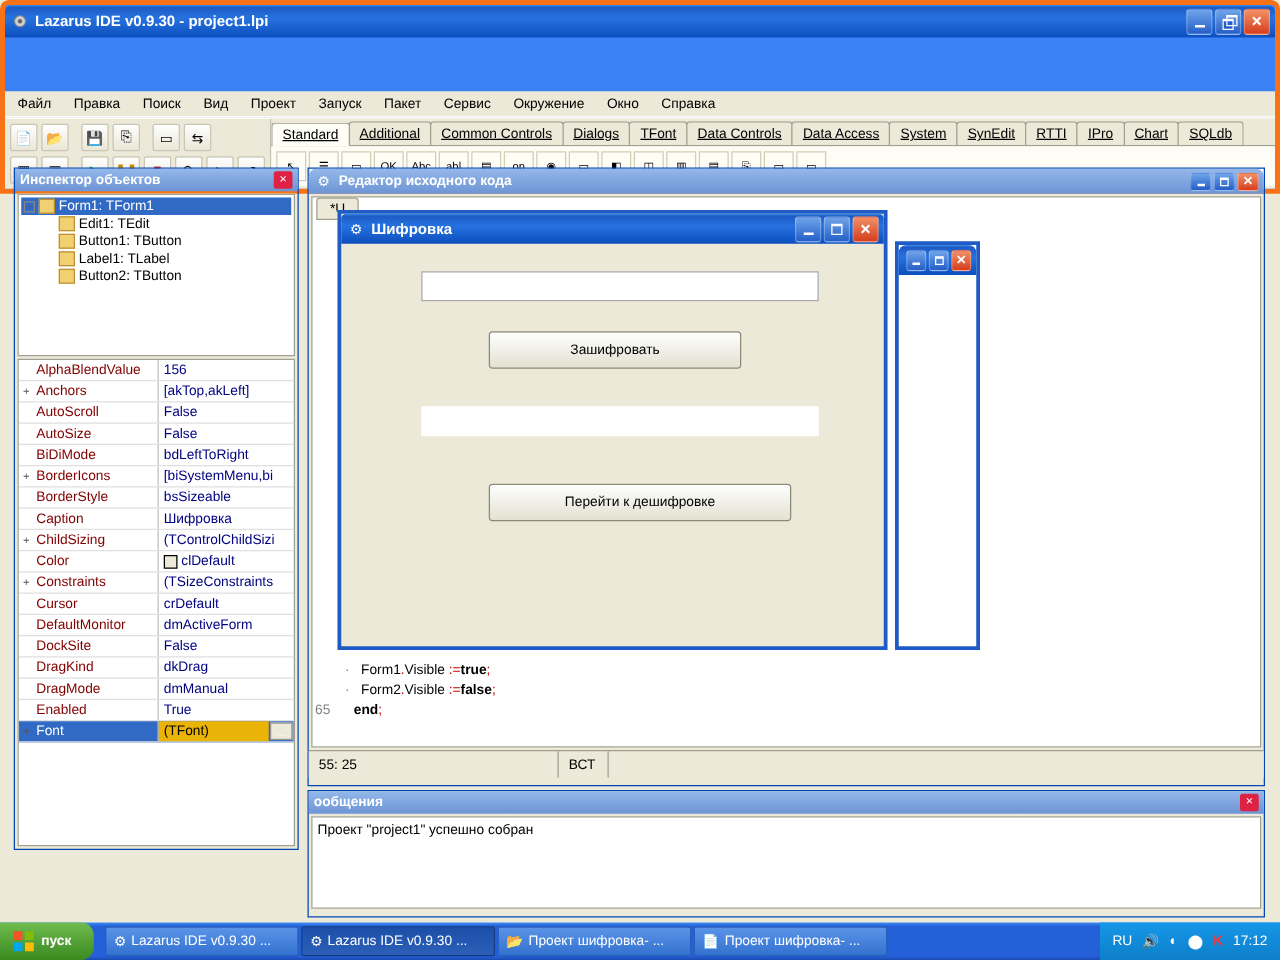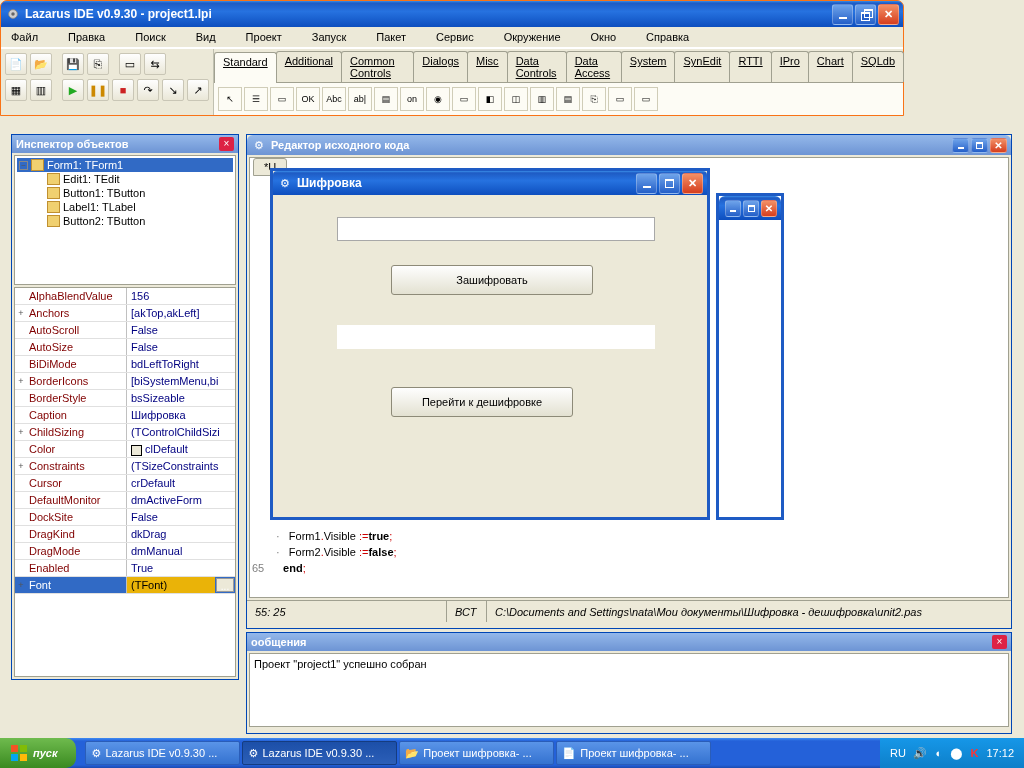--- a/index.html
+++ b/index.html
@@ -15,22 +15,22 @@
 .winbtn.close { background: linear-gradient(to bottom,#f29066,#d63e1e); }
 .minimize-glyph { width:8px; height:2px; background:#fff; margin-top:8px;}
 .maximize-glyph { width:9px; height:9px; border:1px solid #fff; border-top-width:2px;}
 .restore-glyph { position:relative; width:10px; height:10px;}
 .restore-glyph::before,.restore-glyph::after{content:"";position:absolute;border:1px solid #fff;border-top-width:2px;}
 .restore-glyph::before{width:7px;height:6px;left:0;top:3px;background:#245fc8;}
 .restore-glyph::after{width:7px;height:6px;left:3px;top:0;}
 .close-glyph::before { content:"✕"; }
 
 
-.ide { position: absolute; left:0; top:0; width:904px; border:1px solid #f97316; border-radius:7px 7px 0 0; background:#3b82f6;}
-.menubar { background:#ece9d8; padding:2px 4px; display:flex; gap:18px; border-bottom:1px solid #fff;}
+.ide { position: absolute; left:0; top:0; width:1024px; border:4px solid #f97316; border-radius:7px 7px 0 0; background:#3b82f6;}
+.menubar { background:#ece9d8; padding:2px 4px; display:flex; gap:6px; border-bottom:1px solid #fff;margin-top:43px;}
 .menubar span { padding:2px 6px; }
 .toolarea { display:flex; background:#ece9d8; border-top:1px solid #fff; }
 .tool-left { padding:4px; display:flex; flex-direction:column; gap:4px; border-right:1px solid #c0c0b0;}
 .tool-row { display:flex; gap:3px; align-items:center;}
 .tbtn { width:22px; height:22px; border:1px solid #c9c6b6; background:linear-gradient(to bottom,#fefefe,#eae7d7); border-radius:2px; display:inline-flex; align-items:center; justify-content:center; font-size:11px;}
 .tool-right { flex:1; }
 .comp-tabs { display:flex; border-bottom:1px solid #a0a090; background:#ece9d8; padding-top:2px;}
 .comp-tab { padding:3px 8px; border:1px solid #a0a090; border-bottom:none; margin-right:-1px; background:#ece9d8; border-radius:3px 3px 0 0; font-size:11px;text-decoration:underline;}
 .comp-tab.active { background:#fdfcf5; font-weight:normal; position:relative; top:1px;}
 .comp-body { background:#fdfcf5; padding:4px; display:flex; gap:2px; min-height:32px;}
@@ -65,39 +65,39 @@
 
 
 .editor { position:absolute; left:246px; top:134px; width:766px; height:495px; border:1px solid #0046b5;}
 .editor .body{ background:#fff; border:1px solid #a0a090; margin:2px; position:relative; height:441px;}
 .ed-tab{ position:absolute; left:3px; top:0; padding:2px 10px; border:1px solid #a0a090; background:#ece9d8; border-radius:3px 3px 0 0; font-size:11px;}
 .code { position:absolute; left:30px; top:370px; font-family:'Courier New',monospace; font-size:13px; line-height:16px;}
 .code .ln{ position:absolute; left:-28px; color:#808080; font-size:11px;}
 .code .kw{ color:#000; font-weight:bold;}
 .code .sym{ color:#cc0000;}
 .statusbar{ height:22px; background:#ece9d8; border-top:1px solid #a0a090; display:flex; align-items:center; font-size:11px;}
-.statusbar div{ padding:0 8px; border-right:1px solid #a0a090; height:100%; display:flex; align-items:center;font-style:italic;}
+.statusbar div{ padding:0 8px; border-right:1px solid #a0a090; height:100%; display:flex; align-items:center;}
 
 
 .messages{ position:absolute; left:246px; top:632px; width:766px; height:102px; border:1px solid #0046b5;}
 .msg-body{ background:#fff; border:1px solid #a0a090; margin:2px; height:74px; padding:4px;}
 
 
 .designer{ position:absolute; border:3px solid #1e5bc4; background:#ece9d8;}
 .designer .titlebar{ border-radius:4px 4px 0 0; height:24px;}
 .designer .content{ position:relative; background-image: radial-gradient(#808080 0.5px, transparent 0.5px); background-size:8px 8px; background-position: 1px 1px;}
 .dsg-btn{ position:absolute; background:linear-gradient(to bottom,#fefefe,#e3e1d1); border:1px solid #8d8a78; border-radius:3px; text-align:center; display:flex; align-items:center; justify-content:center; font-size:13px;}
 .dsg-input{ position:absolute; background:#fff; border:1px solid #a8a8a8; }
 .dsg2{ position:absolute; left:716px; top:193px; width:68px; height:327px; border:3px solid #1e5bc4;}
 .dsg2 .titlebar{height:24px;}
 .dsg2 .content{ background-image: radial-gradient(#808080 0.5px, transparent 0.5px); background-size:8px 8px; height:297px;}
 
 
 .taskbar{ position:absolute; left:0; bottom:0; width:1024px; height:30px; background:linear-gradient(to bottom,#3f8cf3 0%,#2461d9 10%,#2461d9 90%,#1b4ab0 100%); display:flex; align-items:center;}
-.start{ height:30px; background:linear-gradient(to bottom,#6fbb4e,#3a8a20); color:#fff; font-weight:bold; font-style:italic; font-size:17px; padding:0 18px 0 10px; display:flex; align-items:center; border-radius:0 10px 10px 0; gap:5px;}
+.start{ height:30px; background:linear-gradient(to bottom,#6fbb4e,#3a8a20); color:#fff; font-weight:bold; font-size:17px; padding:0 18px 0 10px; display:flex; align-items:center; border-radius:0 10px 10px 0; gap:5px;}
 .task-item{ height:24px; margin:0 1px;background:linear-gradient(to bottom,#5a94e8,#3472d0); border:1px solid #2a5db8; border-radius:2px; color:#fff; padding:0 6px; display:flex; align-items:center; gap:4px; font-size:11px; width:155px; overflow:hidden; white-space:nowrap;}
 .task-item.active{ background:linear-gradient(to bottom,#1c4fa8,#2c5fb8); border-color:#153c80;}
 .tray{ margin-left:auto; background:linear-gradient(to bottom,#1697e8,#0d7fc9); height:30px; display:flex; align-items:center; padding:0 10px; gap:8px; color:#fff;}
 .gear-svg{width:14px;height:14px;}
 </style>
 </head>
 <body>
 
 <div class="ide">
   <div class="titlebar">
@@ -154,21 +154,21 @@
         <span class="tbtn">↘</span>
         <span class="tbtn">↗</span>
       </div>
     </div>
     <div class="tool-right">
       <div class="comp-tabs" id="comptabs">
           <div class="comp-tab active">Standard</div>
           <div class="comp-tab">Additional</div>
           <div class="comp-tab">Common Controls</div>
           <div class="comp-tab">Dialogs</div>
-          <div class="comp-tab">Misc</div>
+          <div class="comp-tab">TFont</div>
           <div class="comp-tab">Data Controls</div>
           <div class="comp-tab">Data Access</div>
           <div class="comp-tab">System</div>
           <div class="comp-tab">SynEdit</div>
           <div class="comp-tab">RTTI</div>
           <div class="comp-tab">IPro</div>
           <div class="comp-tab">Chart</div>
           <div class="comp-tab">SQLdb</div>
         </div>
       <div class="comp-body" id="compbody">
@@ -336,21 +336,20 @@
     <div class="code" id="code">
         <div style="position:relative;height:0"></div>
         <div><span style="color:#808080;margin-left:-4px">·</span>&nbsp;&nbsp;&nbsp;Form1<span class="sym">.</span>Visible <span class="sym">:=</span><span class="kw">true</span><span class="sym">;</span></div>
         <div><span style="color:#808080;margin-left:-4px">·</span>&nbsp;&nbsp;&nbsp;Form2<span class="sym">.</span>Visible <span class="sym">:=</span><span class="kw">false</span><span class="sym">;</span></div>
         <div><span class="ln">65</span>&nbsp;<span class="kw">end</span><span class="sym">;</span></div>
       </div>
   </div>
   <div class="statusbar">
     <div style="width:200px">55: 25</div>
     <div style="width:40px">ВСТ</div>
-    <div style="flex:1;border:none">C:\Documents and Settings\nata\Мои документы\Шифровка - дешифровка\unit2.pas</div>
   </div>
 </div>
 
 <div class="messages">
   <div class="insp-bar">
     <span class="ttl">ообщения</span>
     <span class="x">×</span>
   </div>
   <div class="msg-body">
     <div>Проект "project1" успешно собран</div>
@@ -385,21 +384,21 @@
     <span class="winbtn close">
         <span class="close-glyph"></span>
       </span>
   </div>
   <div class="content" style="height:322px;">
     <div class="dsg-input" style="left:64px; top:22px; width:318px; height:24px;"></div>
     <div class="dsg-btn" style="left:118px; top:70px; width:202px; height:30px;">
         <span>Зашифровать</span>
       </div>
     <div class="dsg-input" style="left:64px; top:130px; width:318px; height:24px; border:none;"></div>
-    <div class="dsg-btn" style="left:118px; top:192px; width:182px; height:30px;">
+    <div class="dsg-btn" style="left:118px; top:192px; width:242px; height:30px;">
         <span>Перейти к дешифровке</span>
       </div>
   </div>
 </div>
 
 <div class="taskbar">
   <div class="start">
     <svg width="18" height="18" viewBox="0 0 18 18">
         <rect x="1" y="1" width="7" height="7" fill="#f35325"></rect>
         <rect x="10" y="1" width="7" height="7" fill="#81bc06"></rect>

